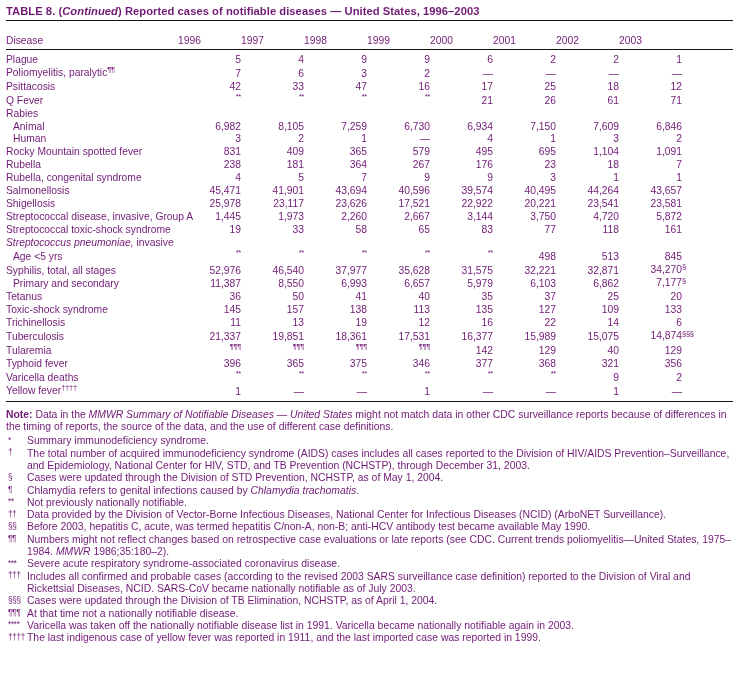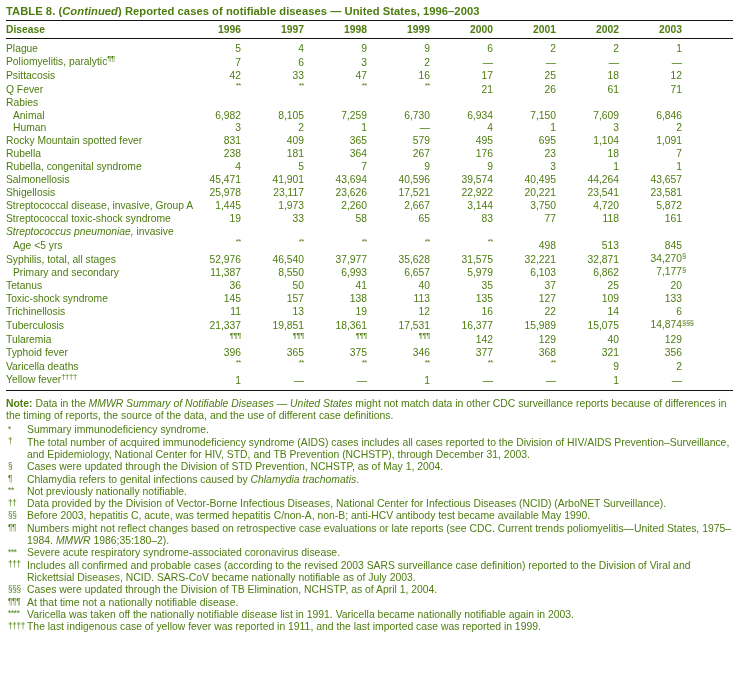--- a/index.html
+++ b/index.html
@@ -1,33 +1,33 @@
 <!DOCTYPE html>
 <html><head>
 <meta charset="utf-8">
 <style>
   html,body { margin:0; padding:0; background:#ffffff; }
   .page {
     width:739px; height:675px; box-sizing:border-box;
     padding:4px 6px 0 6px; overflow:hidden;
-    font-family:"Liberation Sans", sans-serif; color:#4d7c0f;
+    font-family:"Liberation Sans", sans-serif; color:#701a75;
     -webkit-font-smoothing:antialiased;
   }
   .title { font-size:11.2px; font-weight:bold; margin:1px 0 3px 0; letter-spacing:0.05px; }
   .title i { font-style:italic; }
 
   table.data { border-collapse:collapse; table-layout:fixed; width:727px;
     border-top:1.6px solid #141414; border-bottom:1.6px solid #141414; }
   col.c-disease { width:172px; }
   col.c-year { width:63px; }
   col.c-spacer { width:51px; }
-  thead th { font-size:10.3px; font-weight:bold; padding:3px 0 3px 0;
+  thead th { font-size:10.3px; font-weight:normal; padding:14px 0 3px 0;
     border-bottom:1.4px solid #141414; line-height:11px; }
   th.h-disease { text-align:left; }
-  th.h-year { text-align:right; }
+  th.h-year { text-align:left; }
   tbody td { font-size:10.3px; line-height:12.9px; padding:0; white-space:nowrap; vertical-align:bottom; }
   tbody tr:first-child td { padding-top:4px; }
   tbody tr:last-child td { padding-bottom:2px; }
   td.name { text-align:left; overflow:visible; }
   td.name.indent { padding-left:7px; }
   td.name i { font-style:italic;text-align:right; }
   td.val { text-align:right; }
   .supin { font-size:7.6px; position:relative; top:-3.5px; letter-spacing:-0.3px; }
   .cellsup { display:inline-block; width:0; white-space:nowrap; overflow:visible;
     font-size:7.6px; position:relative; top:-3.5px; letter-spacing:-0.3px; }

